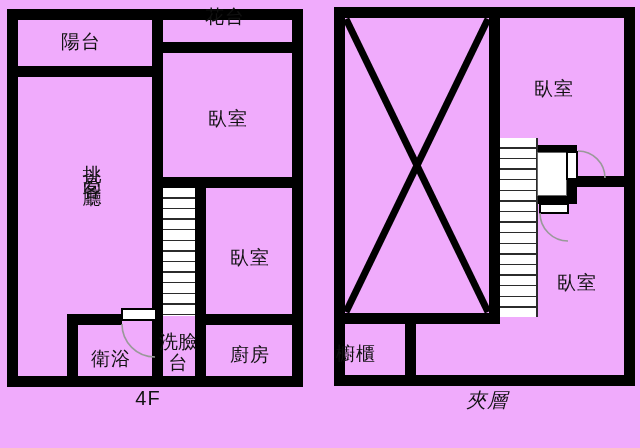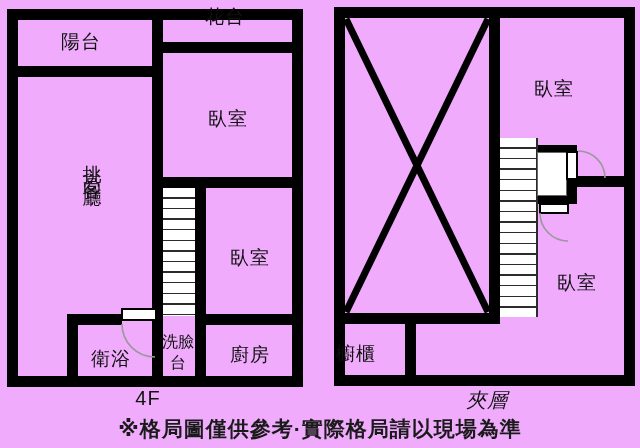--- a/index.html
+++ b/index.html
@@ -14,21 +14,21 @@
   .label {
     position:absolute; font-size:19px; letter-spacing:1px;
     text-align:center; white-space:nowrap; line-height:21px; color:#111;
   }
   .label-vertical {
     position:absolute; font-size:19px; color:#111;
     writing-mode:vertical-rl; text-orientation:upright; letter-spacing:7px;
     white-space:nowrap;
   }
   .label-wrap {
-    position:absolute; font-size:16px; color:#111; text-align:center;
+    position:absolute; font-size:19px; color:#111; text-align:center;
     line-height:21px; word-break:break-all; white-space:normal;
   }
   .floor-label { position:absolute; font-size:20px; color:#111; text-align:center; letter-spacing:1px; }
   .stairs {
     position:absolute; background:
       repeating-linear-gradient(180deg, #ffffff 0px, #ffffff 9.1px, #2b2b2b 9.1px, #2b2b2b 10.6px);
   }
   .stairs-right-edge { border-right:2px solid #2b2b2b; }
   .landing { position:absolute; background:#fff; border:1.5px solid #666; }
   .door-leaf { position:absolute; background:#fff; border:2px solid #000; }
@@ -103,14 +103,13 @@
   </div>
 
   <svg class="overlay" width="640" height="448" viewBox="0 0 640 448">
     <line x1="346" y1="19" x2="488" y2="312" stroke="#000" stroke-width="7"></line>
     <line x1="488" y1="19" x2="346" y2="312" stroke="#000" stroke-width="7"></line>
     <path d="M122,324 A33,33 0 0 0 155,357" stroke="#999" stroke-width="1.6" fill="none"></path>
     <path d="M578,151 A27,27 0 0 1 605,178" stroke="#999" stroke-width="1.6" fill="none"></path>
     <path d="M540,213 A28,28 0 0 0 568,241" stroke="#999" stroke-width="1.6" fill="none"></path>
   </svg>
 
-  <div class="disclaimer">※格局圖僅供參考·實際格局請以現場為準</div>
 </div>
 
 </body></html>

